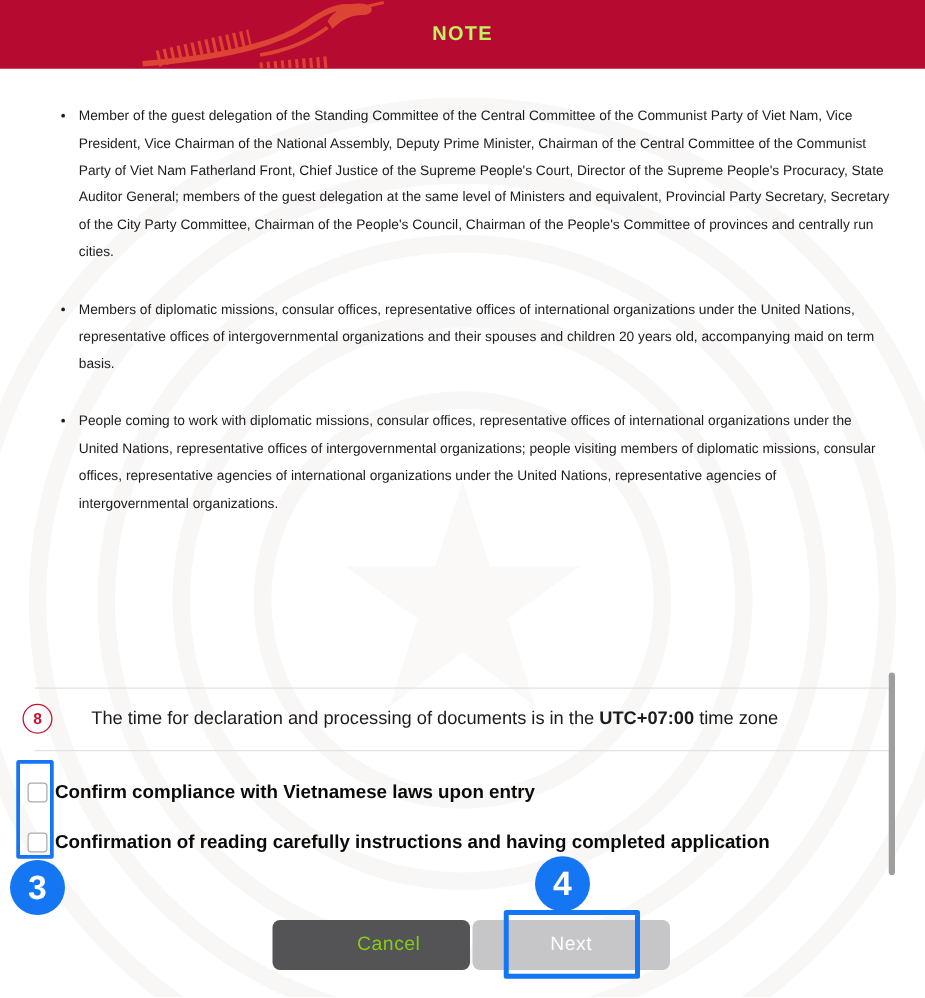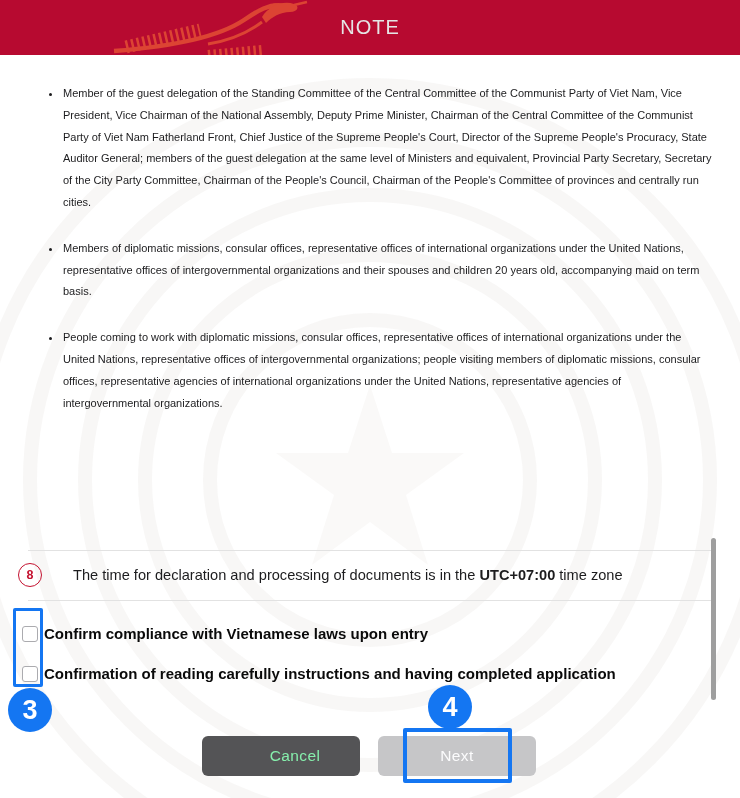--- a/index.html
+++ b/index.html
@@ -20,21 +20,21 @@
     position:relative;width:740px;height:798px;background:#fff;overflow:hidden;
   }
   
   .modal-header{
     position:absolute;left:0;top:0;width:740px;height:55px;
     background:var(--header-red);
     display:flex;align-items:center;justify-content:center;
     overflow:hidden;
   }
   .modal-title{
-    color:#e5e5e5;font-size:20px;font-weight:400;letter-spacing:1px;
+    color:#bef264;font-size:16px;font-weight:700;letter-spacing:1px;
     position:relative;z-index:2;
   }
   .ornament{position:absolute;left:112px;top:0;z-index:1;}
   
   .watermark{position:absolute;left:0;top:55px;z-index:0;pointer-events:none;}
   
   .bullet-list{
     position:absolute;left:48px;top:83px;width:664px;
     list-style:disc outside;padding-left:14px;
     font-size:11px;line-height:21.8px;color:var(--text-dark);
@@ -74,21 +74,21 @@
     display:flex;align-items:center;justify-content:center;z-index:5;
   }
   .badge-3{left:8px;top:688px;}
   .badge-4{left:428px;top:685px;}
   
   .btn{
     position:absolute;top:736px;width:158px;height:40px;border:none;border-radius:6px;
     font-family:"Liberation Sans", sans-serif;font-size:15.5px;letter-spacing:.4px;
     display:flex;align-items:center;justify-content:center;cursor:pointer;z-index:3;
   }
-  .btn-cancel{left:202px;background:var(--cancel-gray);color:#86efac;padding-left:28px;}
+  .btn-cancel{left:218px;background:var(--cancel-gray);color:#84cc16;padding-left:28px;}
   .btn-next{left:378px;background:var(--next-gray);color:#FCFCFD;}
   
   .scrollbar-thumb{
     position:absolute;left:711px;top:538px;width:5px;height:162px;
     background:var(--scrollbar-gray);border-radius:3px;z-index:6;cursor:grab;
   }
 </style>
 </head>
 <body>
 

